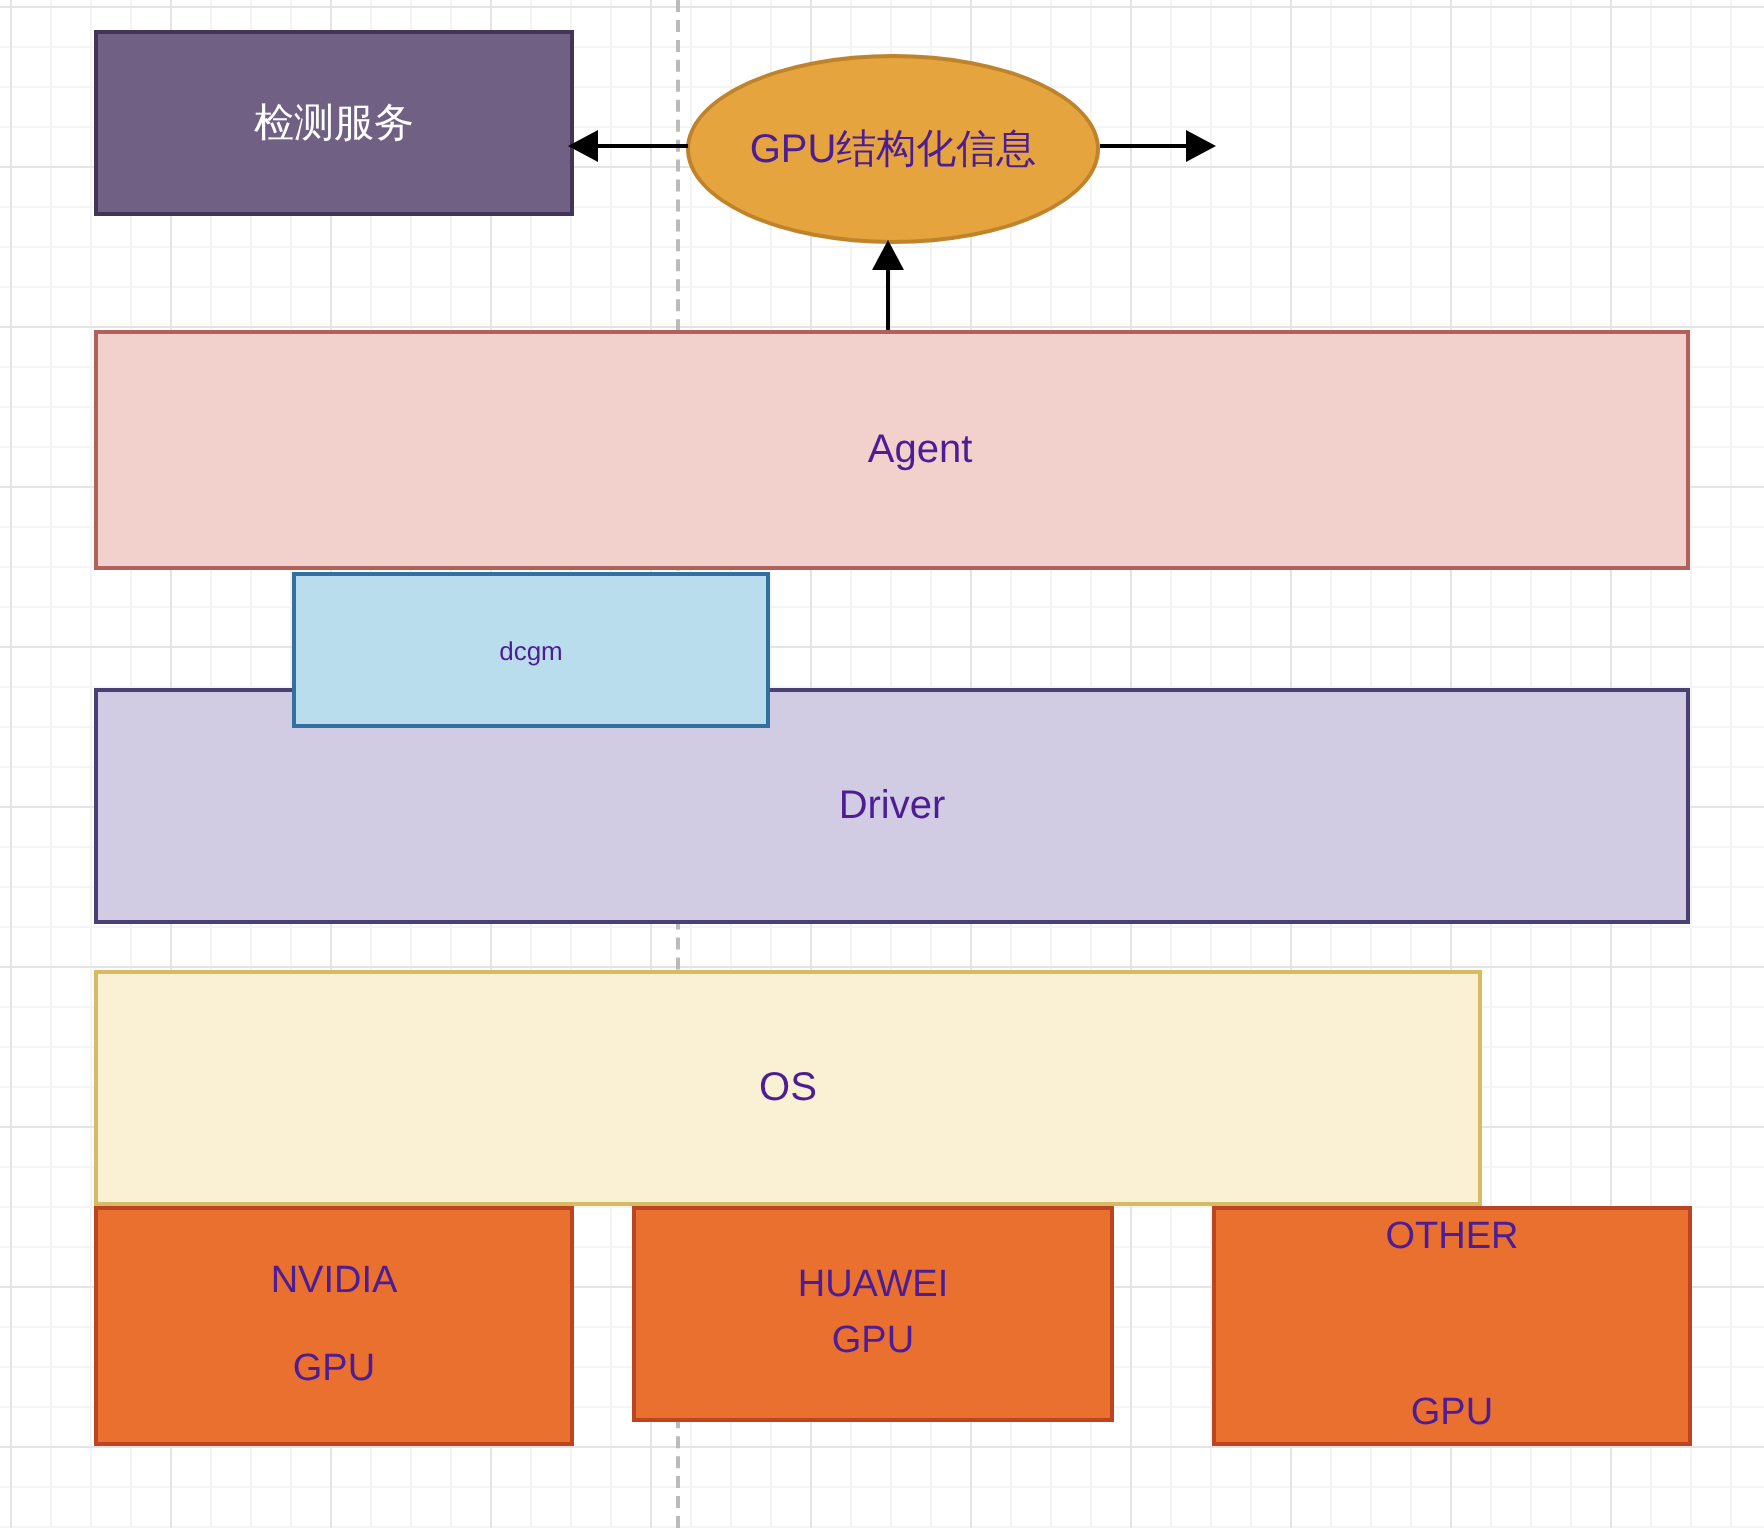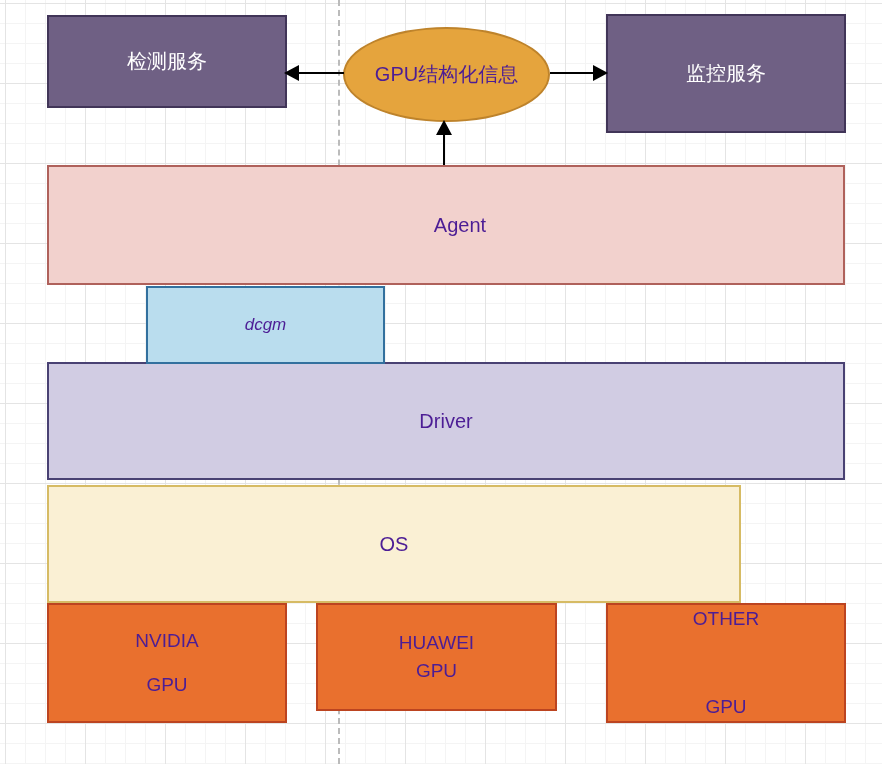--- a/index.html
+++ b/index.html
@@ -60,28 +60,27 @@
   #agent-layer {
     left: 47px; top: 165px; width: 798px; height: 120px;
     background: var(--agent-fill, #F2D1CD);
     border: 2px solid var(--agent-border, #AF615B);
     z-index: 2;
     padding-left: 28px;
   }
   .api-box {
     background: var(--blue-fill, #BADDEE);
     border: 2px solid var(--blue-border, #32709E);
-    font-size: 17px;
+    font-size: 13px;
     z-index: 4;
-    font-style: italic;
   }
   #dcgm-box { left: 146px; top: 286px; width: 239px; height: 78px; }
   #dcmi-box { left: 487px; top: 286px; width: 237px; height: 78px; }
   #driver-layer {
-    left: 47px; top: 362px; width: 798px; height: 118px;
+    left: 47px; top: 344px; width: 798px; height: 118px;
     background: var(--driver-fill, #D1CCE3);
     border: 2px solid var(--driver-border, #494173);
     z-index: 2;
   }
   #os-layer {
     left: 47px; top: 485px; width: 694px; height: 118px;
     background: var(--os-fill, #FAF0D4);
     border: 2px solid var(--os-border, #D6BB64);
     z-index: 2;
   }
@@ -121,23 +120,20 @@
   <div class="dashed-line"></div>
 
   <div class="node service-box" id="detect-service">
     <span>检测服务</span>
   </div>
 
   <div class="node" id="gpu-info-ellipse">
     <span>GPU结构化信息</span>
   </div>
 
-  <div class="node service-box" id="monitor-service">
-    <span>监控服务</span>
-  </div>
 
   <div class="arrow-line" id="arrow-left-line"></div>
   <div class="arrow-head" id="arrow-left-head"></div>
   <div class="arrow-line" id="arrow-right-line"></div>
   <div class="arrow-head" id="arrow-right-head"></div>
   <div class="arrow-line" id="arrow-up-line"></div>
   <div class="arrow-head" id="arrow-up-head"></div>
 
   <div class="node" id="agent-layer">
     <span>Agent</span>

